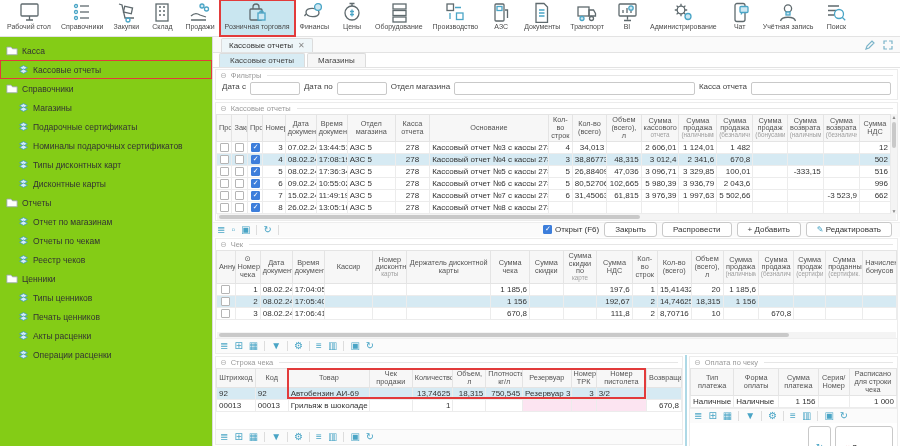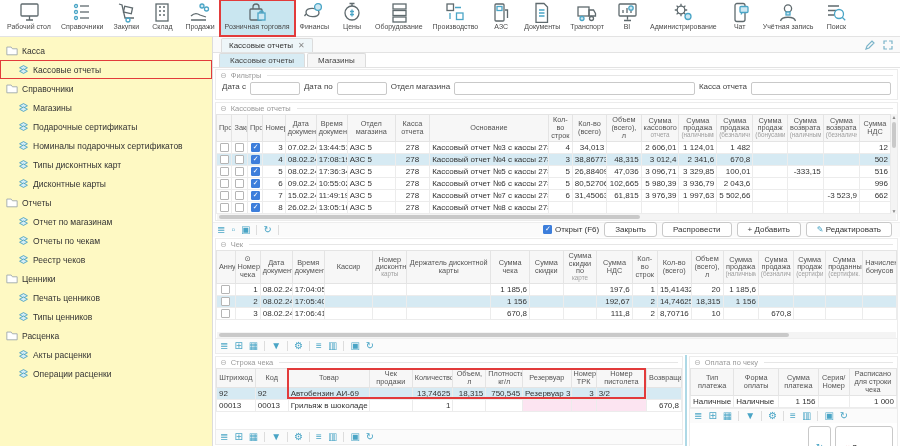--- a/index.html
+++ b/index.html
@@ -12,21 +12,21 @@
   .app-item { display:flex; flex-direction:column; align-items:center; justify-content:flex-start;
               padding:1px 5px 0; cursor:pointer; position:relative; }
   .app-item .ic { width:26px; height:22px; }
   .app-item .lbl { font-size:7px; color:#4a4a4a; white-space:nowrap; margin-top:0px; }
   .app-item.sel { background:#c9e6f0; }
   .app-item.boxed { outline:2px solid #e23b3b; outline-offset:-1px; }
   .app-item svg { stroke:#5f6a6e; fill:none; stroke-width:1.3; }
 
   
   .content { display:flex; height:409px; }
-  .sidebar { width:213px; border-right:1px solid #dcdcdc; padding-top:4px; overflow:hidden; background:#fef9c3; flex:none; }
+  .sidebar { width:213px; border-right:1px solid #dcdcdc; padding-top:4px; overflow:hidden; background:#84cc16; flex:none; }
   .main { flex:1; display:flex; flex-direction:column; overflow:hidden; position:relative; }
 
   
   .tree-folder { display:flex; align-items:center; gap:4px; font-size:8.5px; color:#333;
                  padding:4px 4px 4px 6px; cursor:pointer; }
   .tree-item { display:flex; align-items:center; gap:4px; font-size:8.5px; color:#333;
                padding:4px 4px 4px 18px; cursor:pointer; white-space:nowrap; }
   .tree-item.boxed { outline:1.5px solid #e23b3b; outline-offset:-1px; }
   .tree-item svg, .tree-folder svg { flex:none; }
 
@@ -348,34 +348,28 @@
         <svg width="12" height="11" viewBox="0 0 14 12" fill="#fff" stroke="#9aa5aa" stroke-width="1">
           <path d="M1 2h5l1.5 2H13v7H1z"></path>
         </svg>
         <span>Ценники</span>
       </div>
       <div class="tree-item">
         <svg width="11" height="11" viewBox="0 0 14 14" fill="#d6edf6" stroke="#3796ba" stroke-width="1">
           <path d="M7 2l5 2.8L7 7.6 2 4.8z"></path>
           <path d="M7 6.4l5 2.8L7 12 2 9.2z"></path>
         </svg>
+        <span>Типы ценников</span>
+      </div>
+      <div class="tree-item">
+        <svg width="11" height="11" viewBox="0 0 14 14" fill="#d6edf6" stroke="#3796ba" stroke-width="1">
+          <path d="M7 2l5 2.8L7 7.6 2 4.8z"></path>
+          <path d="M7 6.4l5 2.8L7 12 2 9.2z"></path>
+        </svg>
         <span>Печать ценников</span>
-      </div>
-      <div class="tree-item">
-        <svg width="11" height="11" viewBox="0 0 14 14" fill="#d6edf6" stroke="#3796ba" stroke-width="1">
-          <path d="M7 2l5 2.8L7 7.6 2 4.8z"></path>
-          <path d="M7 6.4l5 2.8L7 12 2 9.2z"></path>
-        </svg>
-        <span>Типы ценников</span>
-      </div>
-      <div class="tree-folder">
-        <svg width="12" height="11" viewBox="0 0 14 12" fill="#fff" stroke="#9aa5aa" stroke-width="1">
-          <path d="M1 2h5l1.5 2H13v7H1z"></path>
-        </svg>
-        <span>Расценка</span>
       </div>
       <div class="tree-item">
         <svg width="11" height="11" viewBox="0 0 14 14" fill="#d6edf6" stroke="#3796ba" stroke-width="1">
           <path d="M7 2l5 2.8L7 7.6 2 4.8z"></path>
           <path d="M7 6.4l5 2.8L7 12 2 9.2z"></path>
         </svg>
         <span>Акты расценки</span>
       </div>
       <div class="tree-item">
         <svg width="11" height="11" viewBox="0 0 14 14" fill="#d6edf6" stroke="#3796ba" stroke-width="1">

